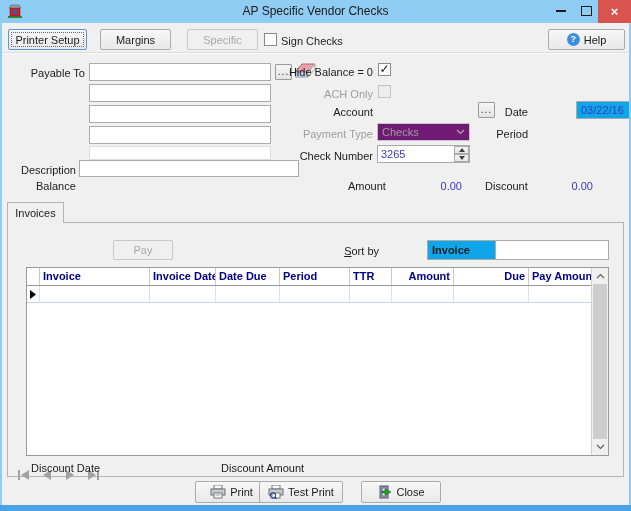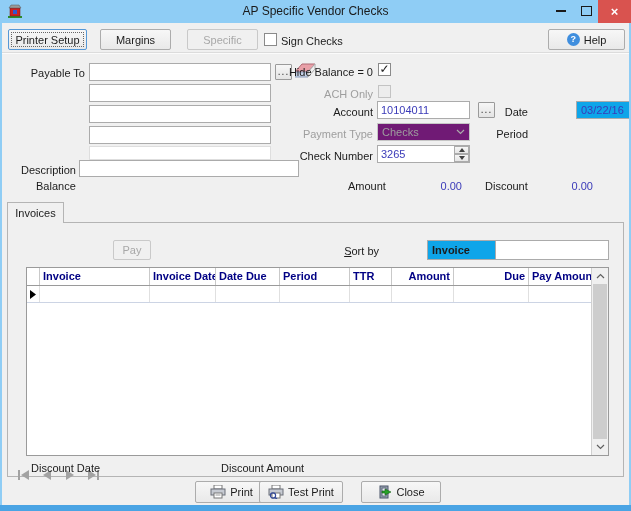--- a/index.html
+++ b/index.html
@@ -144,21 +144,20 @@
 
   <div class="lbl r" style="left:266px;top:66px;width:107px;">Hide Balance = 0</div>
   <span class="cb" style="left:378px;top:63px;">
       <span class="mark">✓</span>
     </span>
 
   <div class="lbl r dis" style="left:288px;top:88px;width:85px;">ACH Only</div>
   <span class="cb dis" style="left:378px;top:85px;"></span>
 
   <div class="lbl r" style="left:300px;top:106px;width:73px;">Account</div>
-  <input class="txt blue" style="left: 377px; top: 101px; width: 93px; height: 18px;" value="10104011">
   <div class="mini" style="left:478px;top:102px;width:17px;height:16px;">
       <span>...</span>
     </div>
 
   <div class="lbl r" style="left:490px;top:106px;width:38px;">Date</div>
   <div class="combo white" style="left:532px;top:101px;width:80px;height:18px;">
     <span class="valblue">03/22/16</span>
     <span class="chev">
         <svg width="9" height="6" viewBox="0 0 9 6">
           <polyline points="1,1 4.5,4.5 8,1" stroke="#555" stroke-width="1.2" fill="none"></polyline>
@@ -212,21 +211,21 @@
       <svg width="16" height="12" viewBox="0 0 16 12" fill="#a2a2a2">
           <polygon points="4,1 4,11 12,6"></polygon>
         </svg>
     </span>
     <span class="navico" style="left:77px;">
       <svg width="16" height="12" viewBox="0 0 16 12" fill="#a2a2a2">
           <polygon points="3,1 3,11 11,6"></polygon>
           <rect x="12" y="1" width="2" height="10"></rect>
         </svg>
     </span>
-    <div class="btn disabled" style="left:105px;top:17px;width:38px;height:20px;">
+    <div class="btn disabled" style="left:105px;top:17px;width:60px;height:20px;">
         <span>Pay</span>
       </div>
 
     <div class="lbl r" style="left:331px;top:22px;width:40px;"><span class="u">S</span><span>ort by</span></div>
     <div class="combo white bold" style="left:375px;top:17px;width:105px;height:20px;">
       <span>Invoice</span>
       <span class="chev">
           <svg width="9" height="6" viewBox="0 0 9 6">
             <polyline points="1,1 4.5,4.5 8,1" stroke="#555" stroke-width="1.2" fill="none"></polyline>
           </svg>

